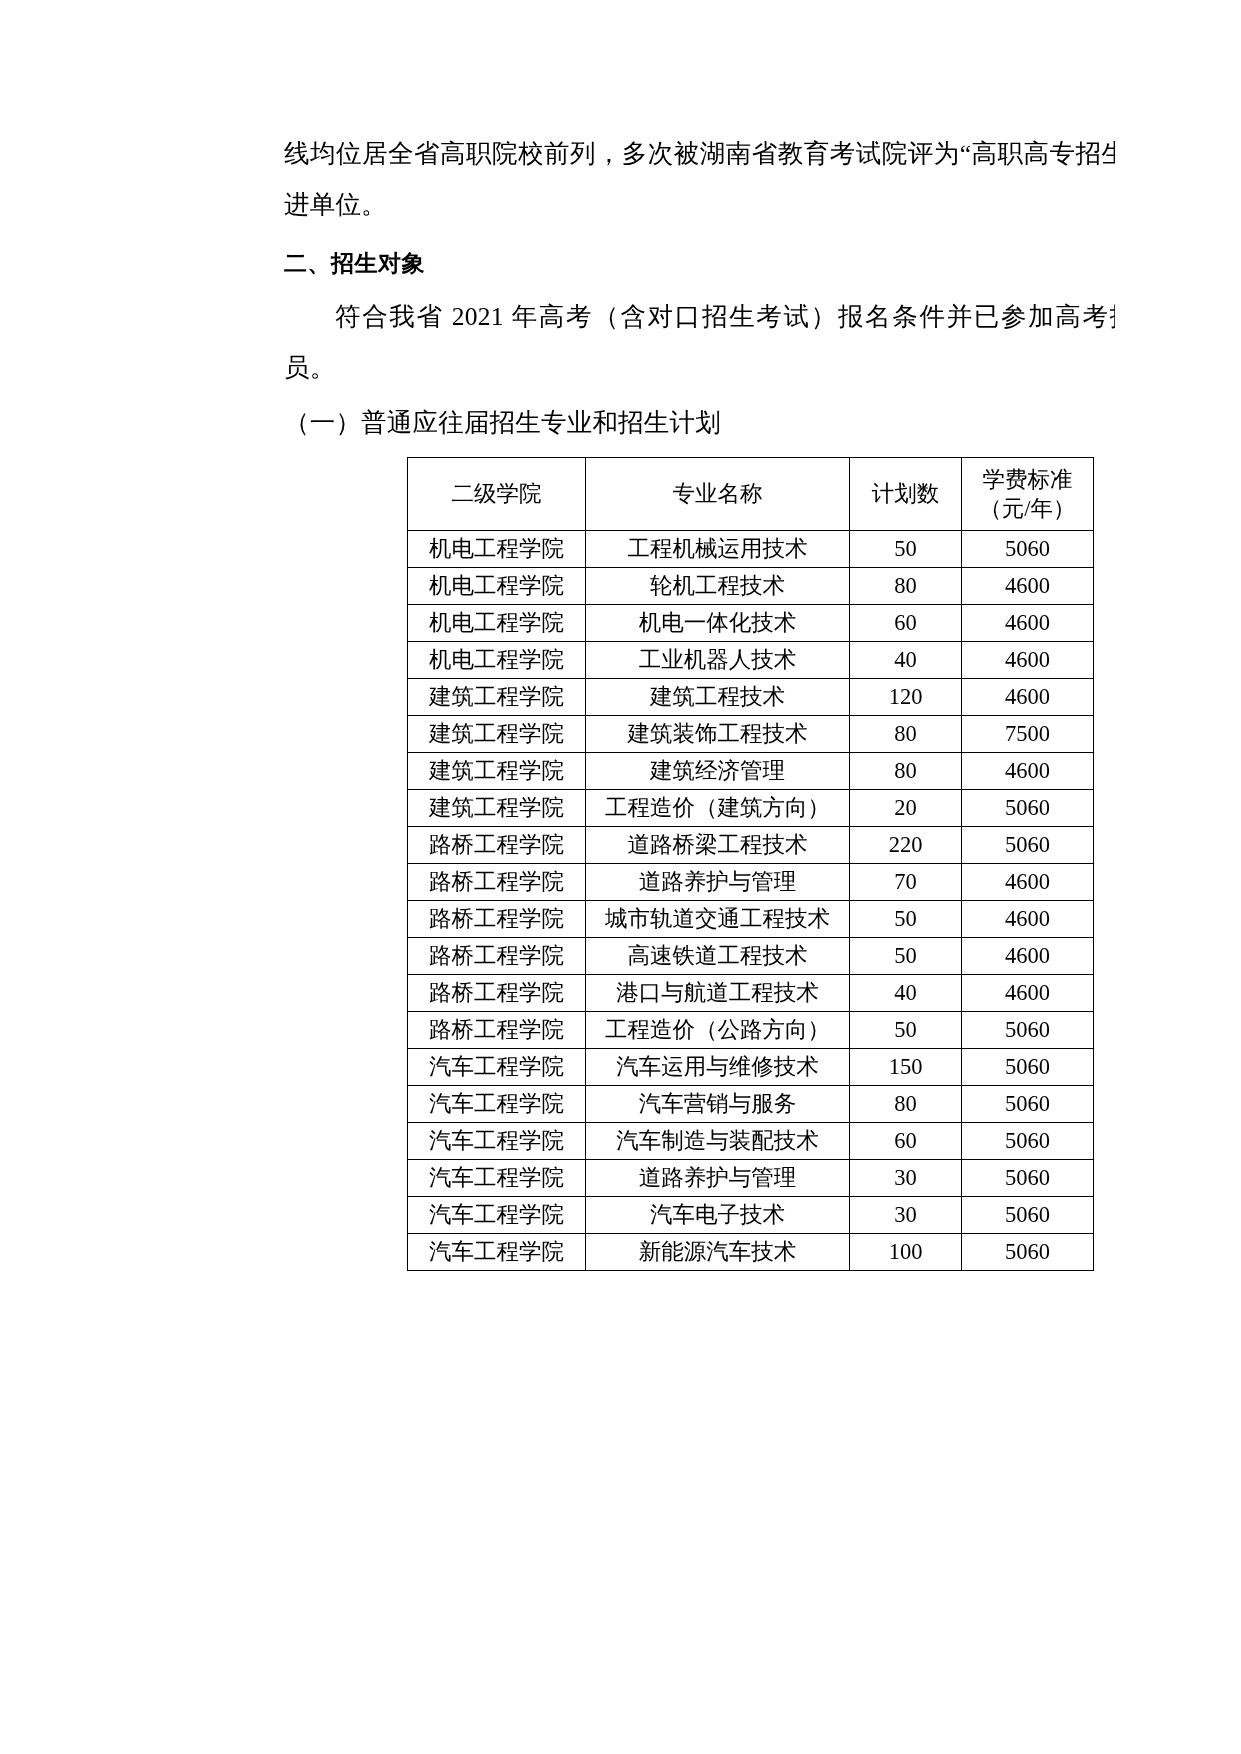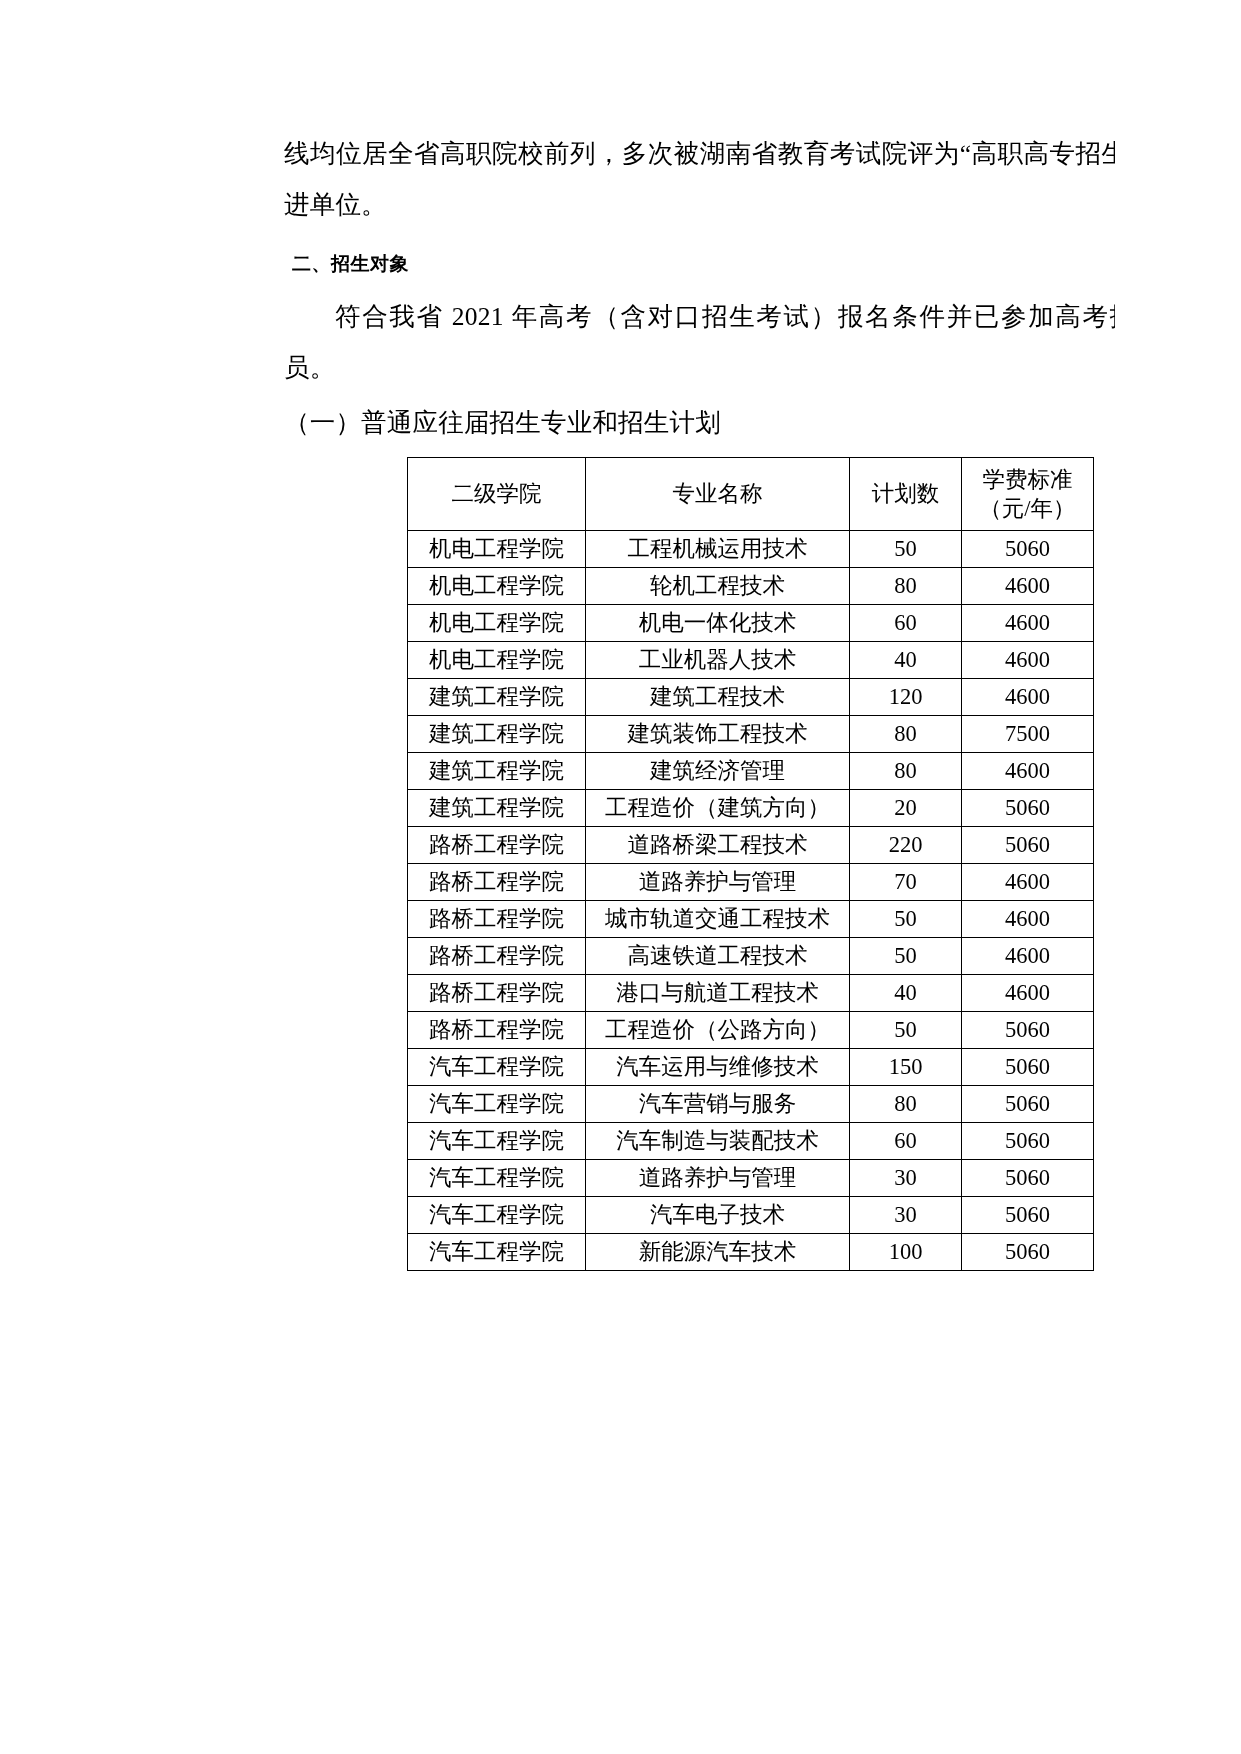--- a/index.html
+++ b/index.html
@@ -29,22 +29,22 @@
     font-size: 25.5px;
     line-height: 51px;
     text-align: justify;
     text-justify: inter-ideograph;
     letter-spacing: 0.2px;
   }
   p.indent {
     text-indent: 2em;
   }
   h2.section-heading {
-    margin: 8px 0 2px 8px;
-    font-size: 19px;
+    margin: 8px 0 2px 0;
+    font-size: 23px;
     line-height: 51px;
     font-weight: bold;
     font-family: "DejaVu Sans", "Liberation Sans", sans-serif;
     letter-spacing: 0.5px;
   }
   .bold-run {
     font-weight: bold;
     font-family: "DejaVu Sans", "Liberation Sans", sans-serif;
     letter-spacing: 0px;
   }

